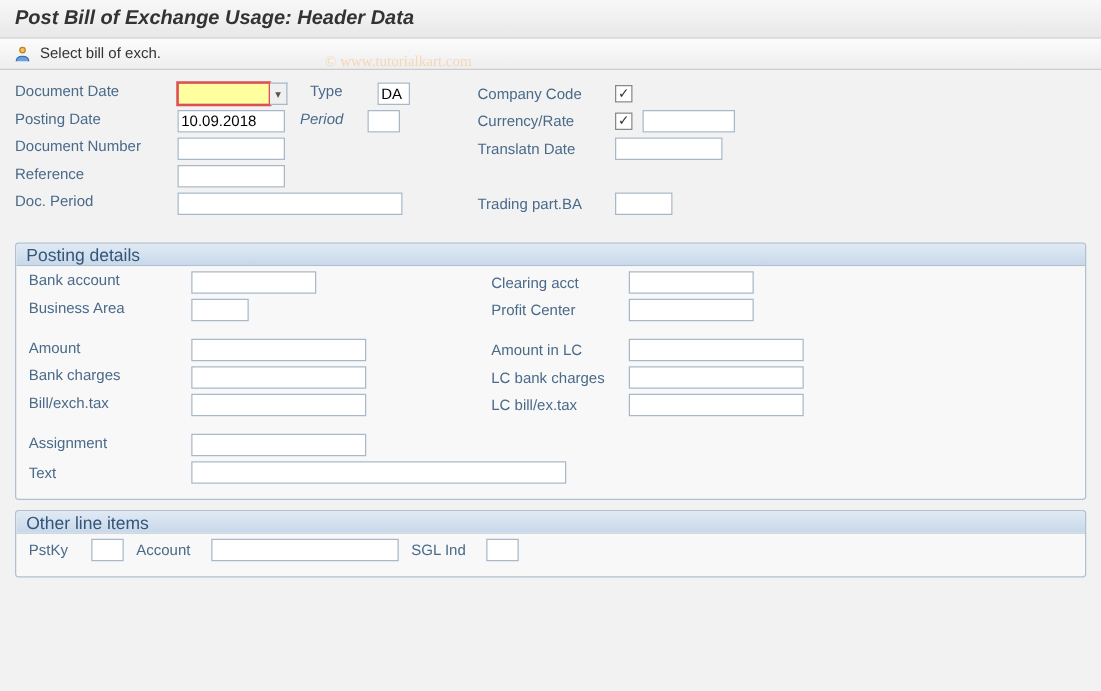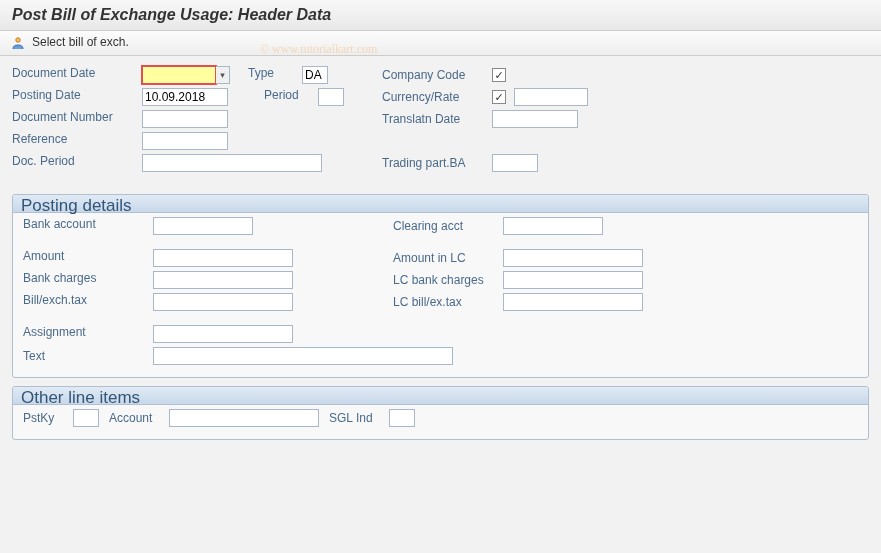--- a/index.html
+++ b/index.html
@@ -107,21 +107,21 @@
   }
   .fieldset .legend {
     position: absolute;
     top: 0; left: 0; right: 0;
     height: 18px;
     background: linear-gradient(#e0eaf4,#c8d8ea);
     border-bottom: 1px solid #b0c0d0;
     border-radius: 3px 3px 0 0;
     padding: 1px 8px;
     color: #335577;
-    font-size: 17px;
+    font-size: 14px;
   }
   .fieldset .content {
     padding: 22px 10px 8px 10px;
   }
   select.dd {
     height: 20px;
     border: 1px solid #a8b8c8;
     background: #fff;
     font-size: 12px;
     width: 102px;
@@ -171,21 +171,21 @@
       <label class="fld" style="width:110px">Company Code</label>
       <span class="check">✓</span>
       <input class="txt w-xs" style="visibility: hidden;">
     </div>
   </div>
 
   <div class="row">
     <div class="col-left">
       <label class="fld">Posting Date</label>
       <input class="txt w-md" value="10.09.2018" style="">
-      <label class="fld" style="width:54px;margin-left:36px;">Period</label>
+      <label class="fld" style="width:54px;margin-left:12px;font-style:italic;">Period</label>
       <input class="txt w-tiny" value="" style="">
     </div>
     <div class="col-right">
       <label class="fld" style="width:110px">Currency/Rate</label>
       <span class="check">✓</span>
       <input class="txt w-sm" style="margin-left: 4px;" value="">
     </div>
   </div>
 
   <div class="row">
@@ -229,20 +229,30 @@
       <div class="col-left">
         <label class="fld">Bank account</label>
         <input class="txt w-lg" value="" style="">
       </div>
       <div class="col-right">
         <label class="fld" style="width:110px">Clearing acct</label>
         <input class="txt w-lg" value="" style="">
       </div>
     </div>
 
+    <div class="row">
+      <div class="col-left">
+        <label class="fld">Business Area</label>
+        <input class="txt w-xs" value="" style="">
+      </div>
+      <div class="col-right">
+        <label class="fld" style="width:110px">Profit Center</label>
+        <input class="txt w-lg" value="" style="">
+      </div>
+    </div>
 
     <div class="gap"></div>
 
     <div class="row">
       <div class="col-left">
         <label class="fld">Amount</label>
         <input class="txt" style="width: 140px;" value="">
       </div>
       <div class="col-right">
         <label class="fld" style="width:110px">Amount in LC</label>

